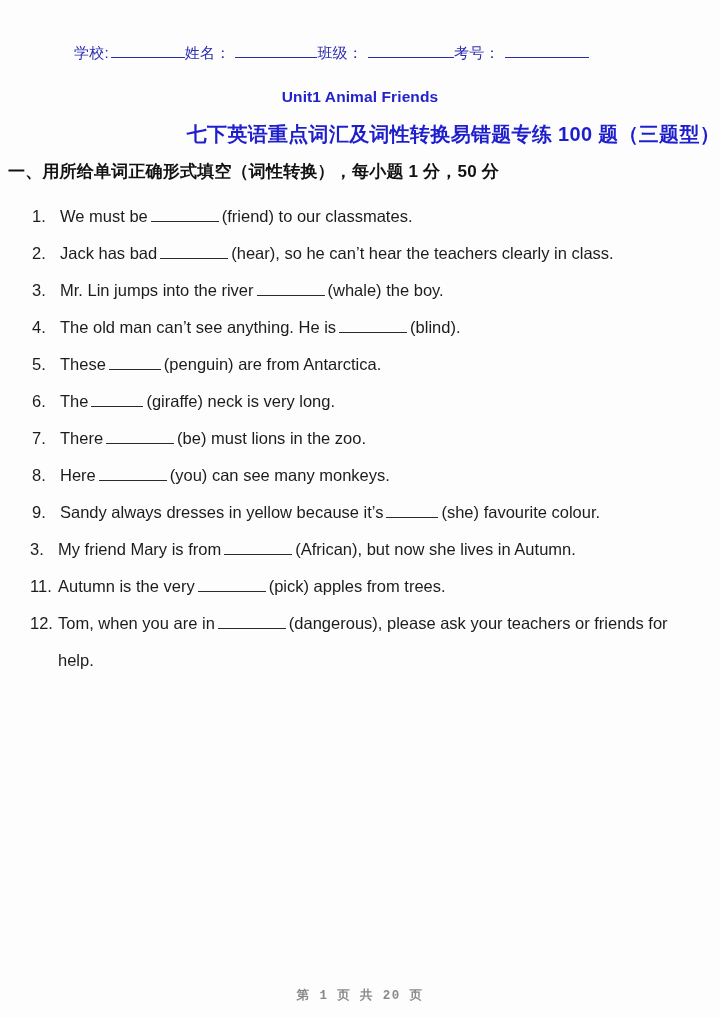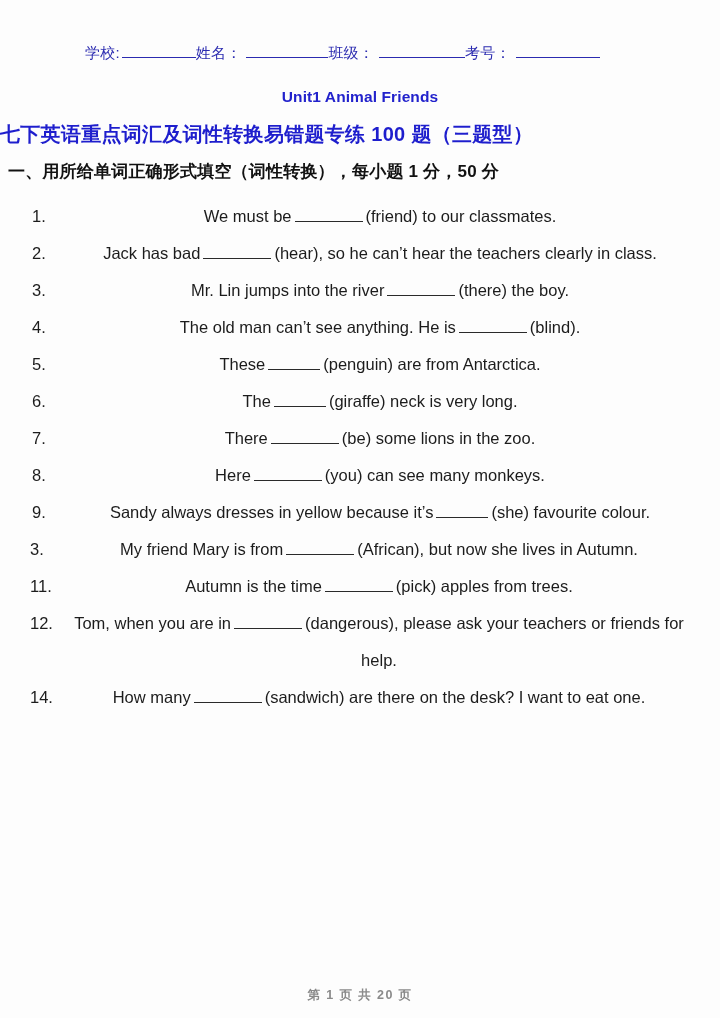--- a/index.html
+++ b/index.html
@@ -29,21 +29,20 @@
     position: absolute;
     top: 44px;
     left: 74px;
     width: 580px;
     display: flex;
     align-items: center;
     color: #2b2bb0;
     font-size: 15px;
     letter-spacing: 0.2px;
     white-space: nowrap;
-    margin-left: 11px;
   }
   .exam-header .field {
     display: inline-flex;
     align-items: baseline;
   }
   .exam-header .flabel {
     color: #2b2bb0;
   }
   .exam-header .fline {
     display: inline-block;
@@ -66,21 +65,21 @@
     color: #2222cc;
     font-size: 15.5px;
     font-weight: 700;
     letter-spacing: 0.1px;
   }
   .main-title {
     position: absolute;
     top: 121px;
     left: 0;
     width: 720px;
-    text-align: left;
+    text-align: right;
     color: #1e1ecd;
     font-size: 20px;
     font-weight: 700;
     letter-spacing: 0.3px;
   }
   .section-title {
     position: absolute;
     top: 160px;
     left: 8px;
     width: 680px;
@@ -113,21 +112,20 @@
     box-sizing: border-box;
     white-space: nowrap;
   }
   .q-num.tight {
     padding-left: 10px;
     width: 38px;
   }
   .q-body {
     flex: 1 1 auto;
     min-width: 0;
-    text-align: center;
   }
   .q-body .seg {
     white-space: pre-wrap;
   }
   .blank {
     display: inline-block;
     border-bottom: 1.6px solid #2a2a2a;
     height: 14px;
     vertical-align: baseline;
     margin: 0 3px;
@@ -136,21 +134,21 @@
   .blank.md { width: 68px; }
   .blank.nospace { margin-left: 0; }
 
   
   .page-footer {
     position: absolute;
     bottom: 14px;
     left: 0;
     width: 720px;
     text-align: center;
-    font-family: Liberation Sans, sans-serif;
+    font-family: Liberation Mono, monospace;
     font-size: 12.5px;
     font-weight: 700;
     color: #8a8a8a;
     letter-spacing: 1.4px;
   }
 </style>
 </head>
 <body>
 
 <div class="page">
@@ -182,59 +180,55 @@
       <div class="q-item">
         <span class="q-num">1.</span>
         <span class="q-body"><span class="seg">We must be</span><span class="blank md"></span><span class="seg">(friend) to our classmates.</span></span>
       </div>
       <div class="q-item">
         <span class="q-num">2.</span>
         <span class="q-body"><span class="seg">Jack has bad</span><span class="blank md"></span><span class="seg">(hear), so he can’t hear the teachers clearly in class.</span></span>
       </div>
       <div class="q-item">
         <span class="q-num">3.</span>
-        <span class="q-body"><span class="seg">Mr. Lin jumps into the river</span><span class="blank md"></span><span class="seg">(there) the boy.</span></span>
+        <span class="q-body"><span class="seg">Mr. Lin jumps into the river</span><span class="blank md"></span><span class="seg">(whale) the boy.</span></span>
       </div>
       <div class="q-item">
         <span class="q-num">4.</span>
         <span class="q-body"><span class="seg">The old man can’t see anything. He is</span><span class="blank md"></span><span class="seg">(blind).</span></span>
       </div>
       <div class="q-item">
         <span class="q-num">5.</span>
         <span class="q-body"><span class="seg">These</span><span class="blank sm"></span><span class="seg">(penguin) are from Antarctica.</span></span>
       </div>
       <div class="q-item">
         <span class="q-num">6.</span>
         <span class="q-body"><span class="seg">The</span><span class="blank sm"></span><span class="seg">(giraffe) neck is very long.</span></span>
       </div>
       <div class="q-item">
         <span class="q-num">7.</span>
-        <span class="q-body"><span class="seg">There</span><span class="blank md"></span><span class="seg">(be) some lions in the zoo.</span></span>
+        <span class="q-body"><span class="seg">There</span><span class="blank md"></span><span class="seg">(be) must lions in the zoo.</span></span>
       </div>
       <div class="q-item">
         <span class="q-num">8.</span>
         <span class="q-body"><span class="seg">Here</span><span class="blank md"></span><span class="seg">(you) can see many monkeys.</span></span>
       </div>
       <div class="q-item">
         <span class="q-num">9.</span>
         <span class="q-body"><span class="seg">Sandy always dresses in yellow because it’s</span><span class="blank sm"></span><span class="seg">(she) favourite colour.</span></span>
       </div>
       <div class="q-item">
         <span class="q-num tight">3.</span>
         <span class="q-body"><span class="seg">My friend Mary is from</span><span class="blank md"></span><span class="seg">(African), but now she lives in Autumn.</span></span>
       </div>
       <div class="q-item">
         <span class="q-num tight">11.</span>
-        <span class="q-body"><span class="seg">Autumn is the time</span><span class="blank md"></span><span class="seg">(pick) apples from trees.</span></span>
+        <span class="q-body"><span class="seg">Autumn is the very</span><span class="blank md"></span><span class="seg">(pick) apples from trees.</span></span>
       </div>
       <div class="q-item">
         <span class="q-num tight">12.</span>
         <span class="q-body"><span class="seg">Tom, when you are in</span><span class="blank md"></span><span class="seg">(dangerous), please ask your teachers or friends for help.</span></span>
       </div>
-      <div class="q-item">
-        <span class="q-num tight">14.</span>
-        <span class="q-body"><span class="seg">How many</span><span class="blank md"></span><span class="seg">(sandwich) are there on the desk? I want to eat one.</span></span>
-      </div>
     </div>
 
   <div class="page-footer">第 1 页 共 20 页</div>
 
 </div>
 
 </body></html>

